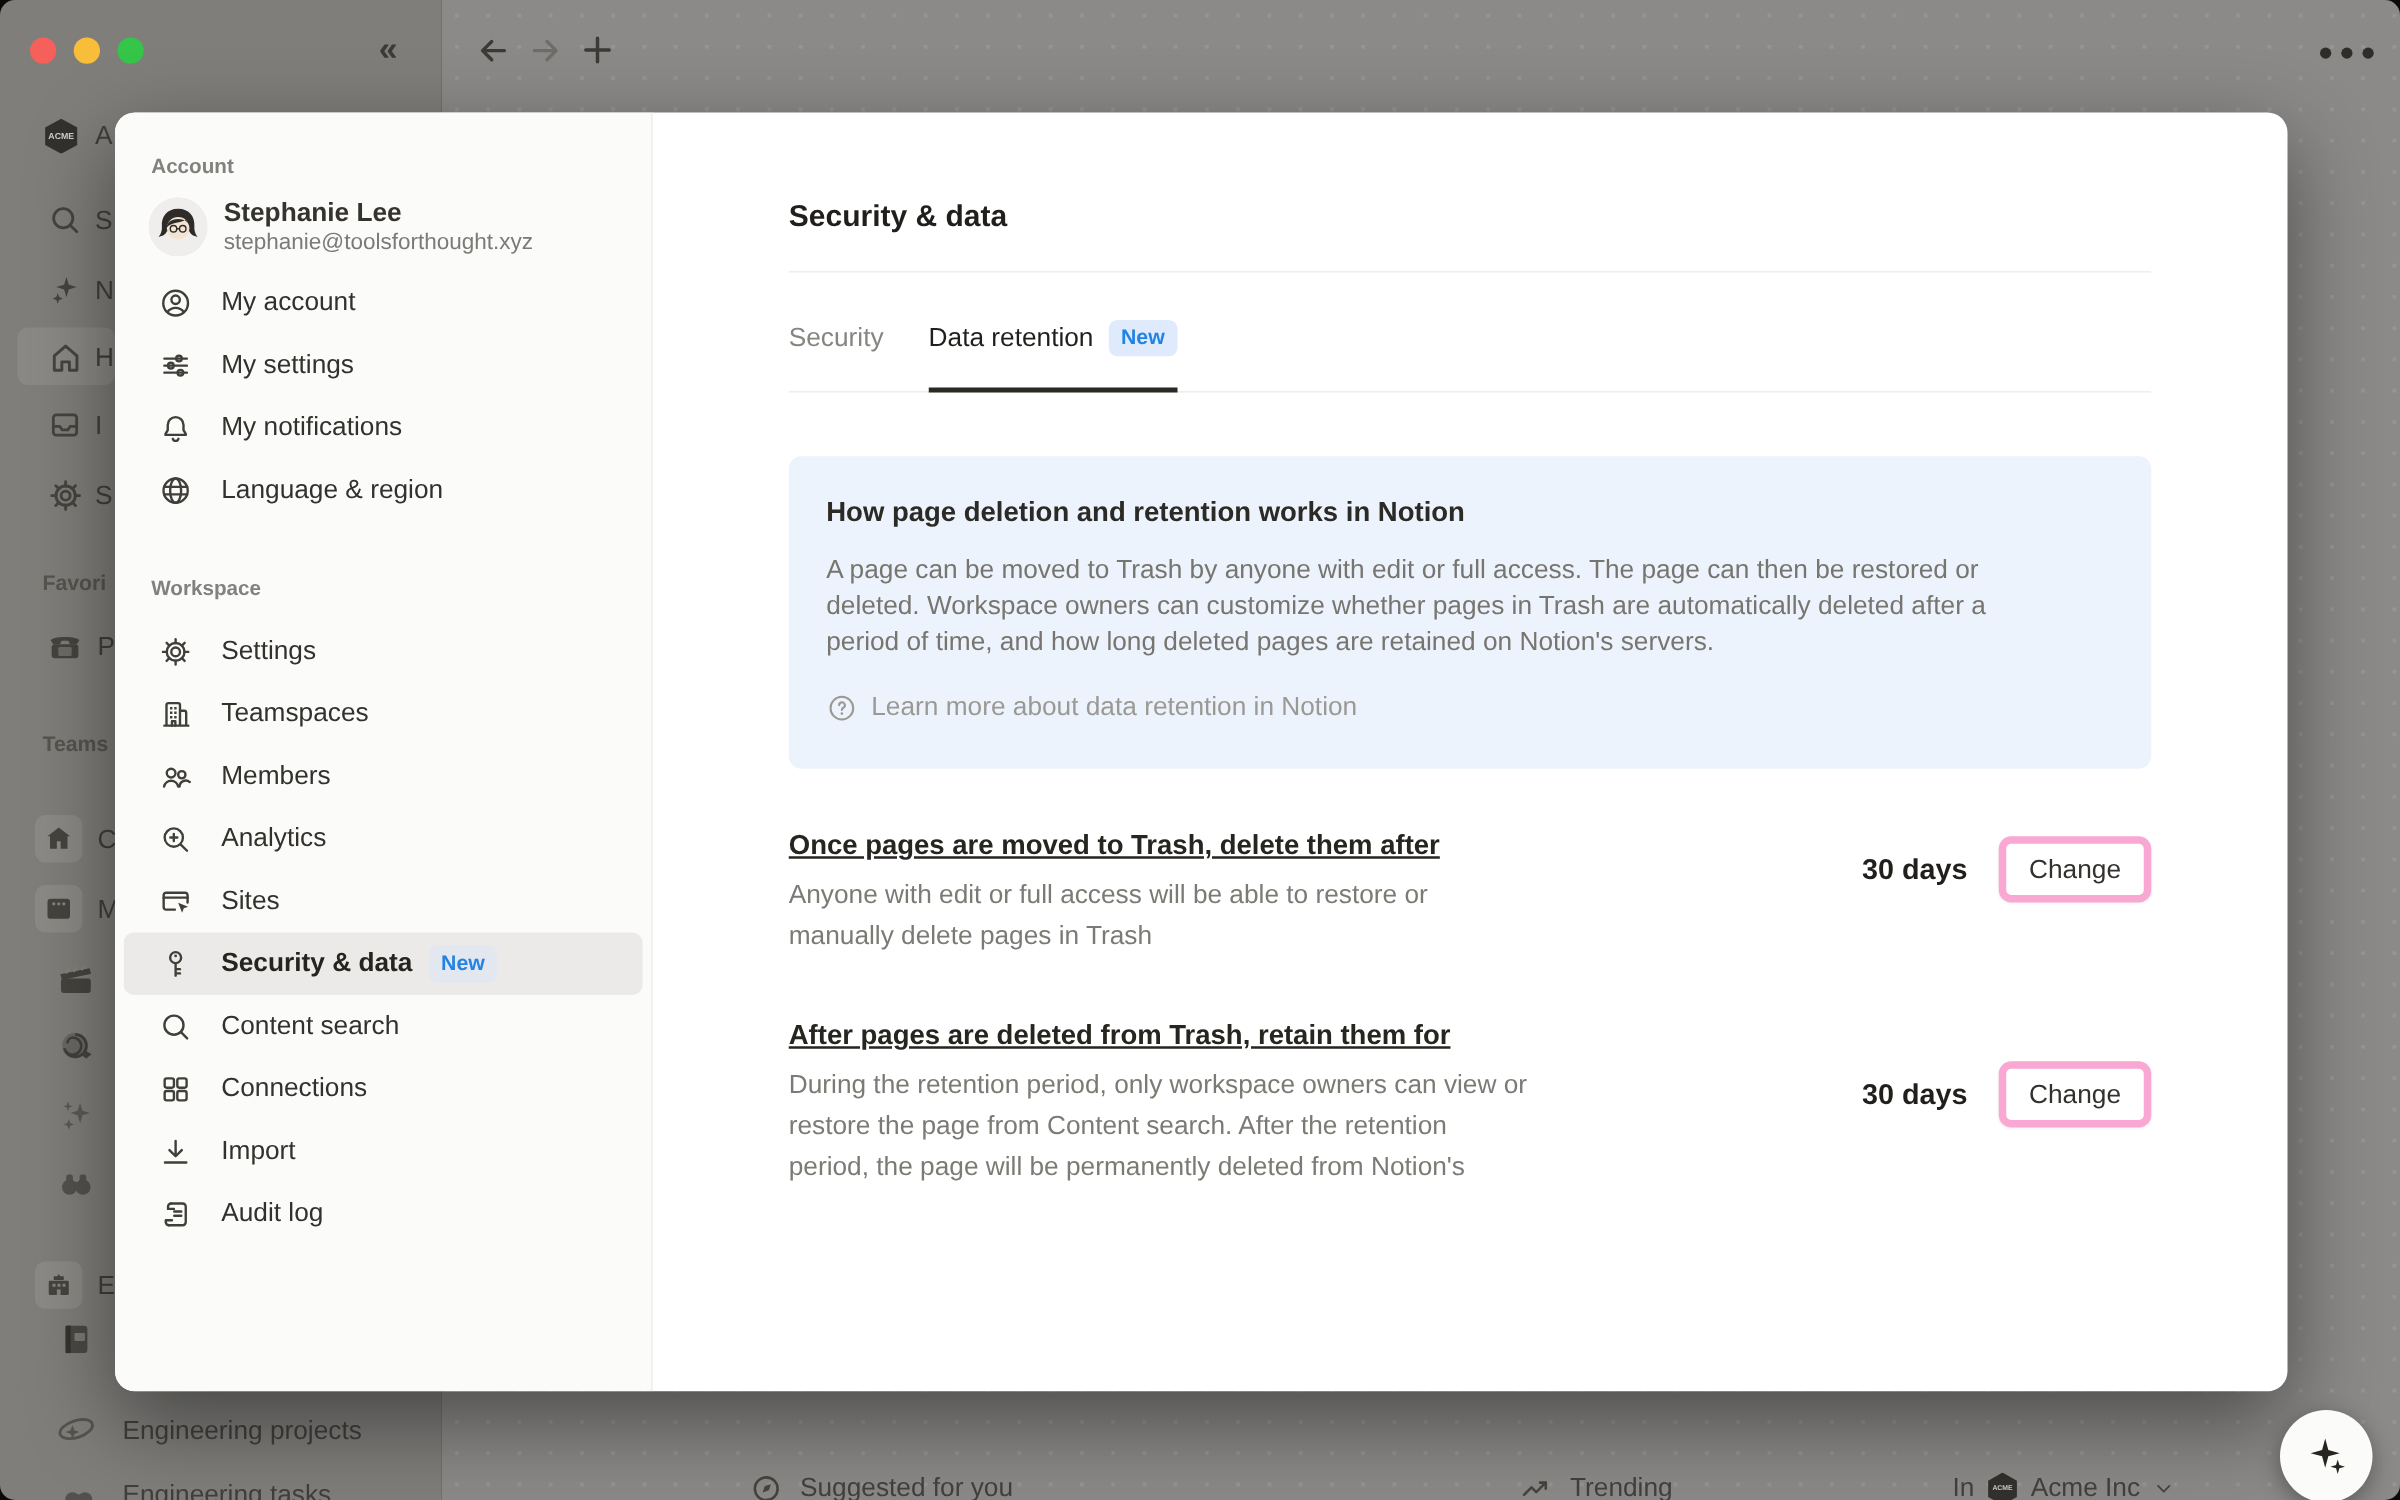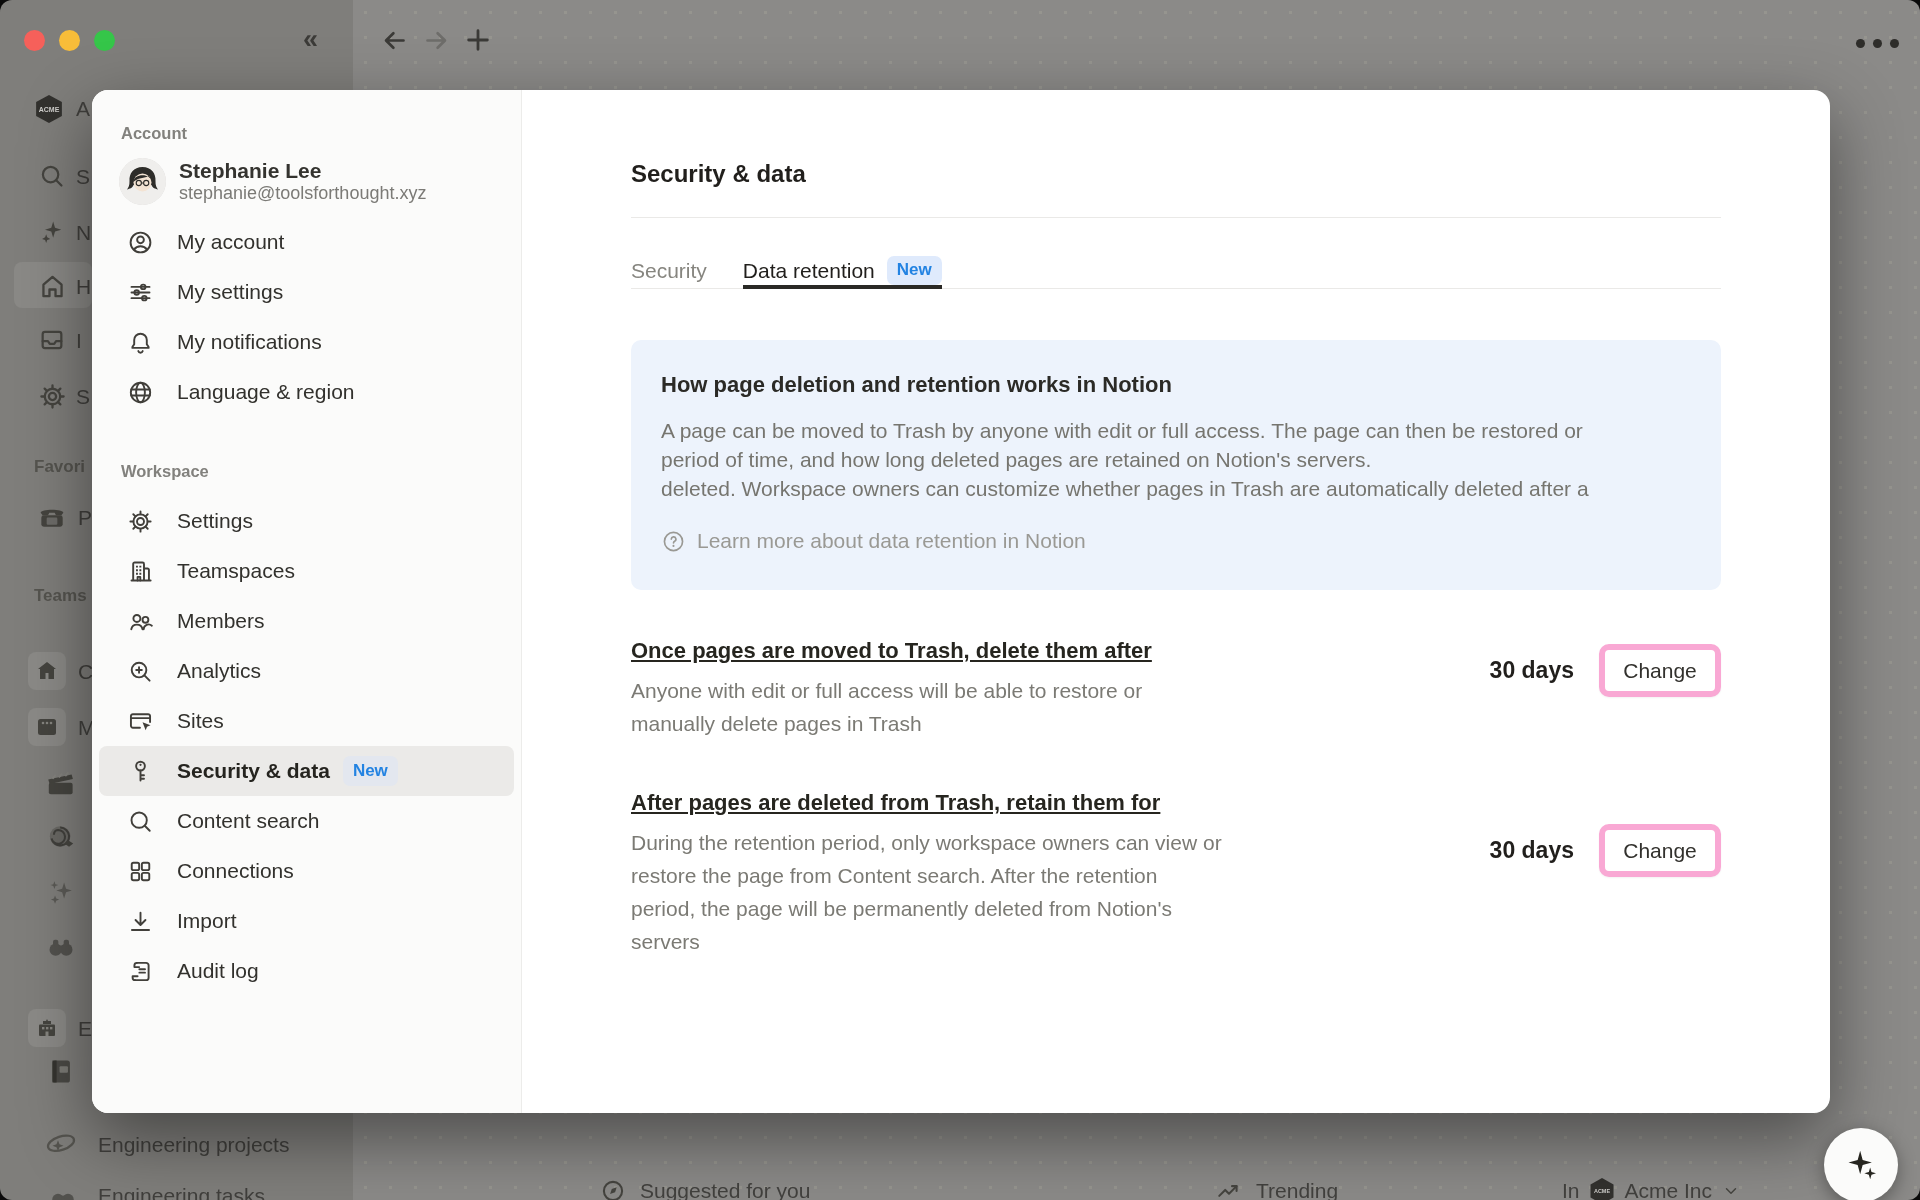--- a/index.html
+++ b/index.html
@@ -48,21 +48,21 @@
   .srow.sel .slab { font-weight:600; color:#25241f; }
   .mic { stroke:#413f3a; stroke-width:1.7; fill:none; stroke-linecap:round; stroke-linejoin:round; }
   .badge-gray { margin-left:13px; background:#e3e7ef; color:#2383e2; font-size:17px; font-weight:600;
                 border-radius:7px; padding:5px 10px 6px; line-height:19px; }
   .wsh { margin-top:44px; }
 
   .mcontent { flex:1; padding:68px 109px 0 109px; }
   .ctitle { color:#211f1c; font-size:24px; font-weight:700; line-height:32px; }
   .cdiv { height:1px; background:#eae9e7; margin-top:27px; }
   .tabs { display:flex; gap:36px; padding-top:38px; border-bottom:1px solid #eae9e7; }
-  .tab { border-bottom:4px solid transparent; margin-bottom:-1px; display:flex; align-items:center; gap:12px; }
+  .tab { padding-bottom:25px; border-bottom:4px solid transparent; margin-bottom:-1px; display:flex; align-items:center; gap:12px; }
   .tab .tlab { font-size:21px; line-height:28px; color:#86857f; }
   .tab.active { border-bottom-color:#2a2925; }
   .tab.active .tlab { color:#211f1c; font-weight:500; }
   .badge-blue { background:#dfeafc; color:#2383e2; font-size:17px; font-weight:600; border-radius:7px; padding:4px 10px 5px; line-height:20px; }
   .callout { margin-top:51px; background:#edf3fc; border-radius:10px; padding:30px 30px 34px 30px; }
   .co-h { color:#2b2a26; font-size:22px; font-weight:600; line-height:30px; }
   .co-b { margin-top:16px; color:#76756f; font-size:21px; line-height:29px; }
   .co-link { margin-top:23px; display:flex; align-items:center; gap:11px; color:#9a9994; font-size:21px; line-height:30px; }
   .setrow { display:flex; justify-content:space-between; }
   .setrow .sl { width:680px; }
@@ -428,22 +428,22 @@
         <div class="tab active">
           <span class="tlab">Data retention</span>
           <span class="badge-blue">New</span>
         </div>
       </div>
 
       <div class="callout">
         <div class="co-h">How page deletion and retention works in Notion</div>
         <div class="co-b">
           <div>A page can be moved to Trash by anyone with edit or full access. The page can then be restored or</div>
+          <div>deleted. Workspace owners can customize whether pages in Trash are automatically deleted after a</div>
           <div>period of time, and how long deleted pages are retained on Notion's servers.</div>
-          <div>deleted. Workspace owners can customize whether pages in Trash are automatically deleted after a</div>
         </div>
         <div class="co-link">
           <svg width="25" height="25" viewBox="0 0 24 24">
               <circle cx="12" cy="12" r="8.7" fill="none" stroke="#9a9994" stroke-width="1.6"></circle>
               <path d="M9.9 9.7a2.2 2.2 0 1 1 3.2 2c-.8.4-1.1.9-1.1 1.7" fill="none" stroke="#9a9994" stroke-width="1.6" stroke-linecap="round"></path>
               <circle cx="12" cy="16.2" r="1" fill="#9a9994"></circle>
             </svg>
           <span>Learn more about data retention in Notion</span>
         </div>
       </div>
@@ -462,21 +462,20 @@
         </div>
       </div>
 
       <div class="setrow" style="margin-top:48px;">
         <div class="sl">
           <div class="sr-h">After pages are deleted from Trash, retain them for</div>
           <div class="sr-d">
             <div>During the retention period, only workspace owners can view or</div>
             <div>restore the page from Content search. After the retention</div>
             <div>period, the page will be permanently deleted from Notion's</div>
-            <div>servers</div>
           </div>
         </div>
         <div class="sr-right" style="margin-top:36px;">
           <span class="sr-val">30 days</span>
           <button class="chg-btn">Change</button>
         </div>
       </div>
     </div>
   </div>
 

